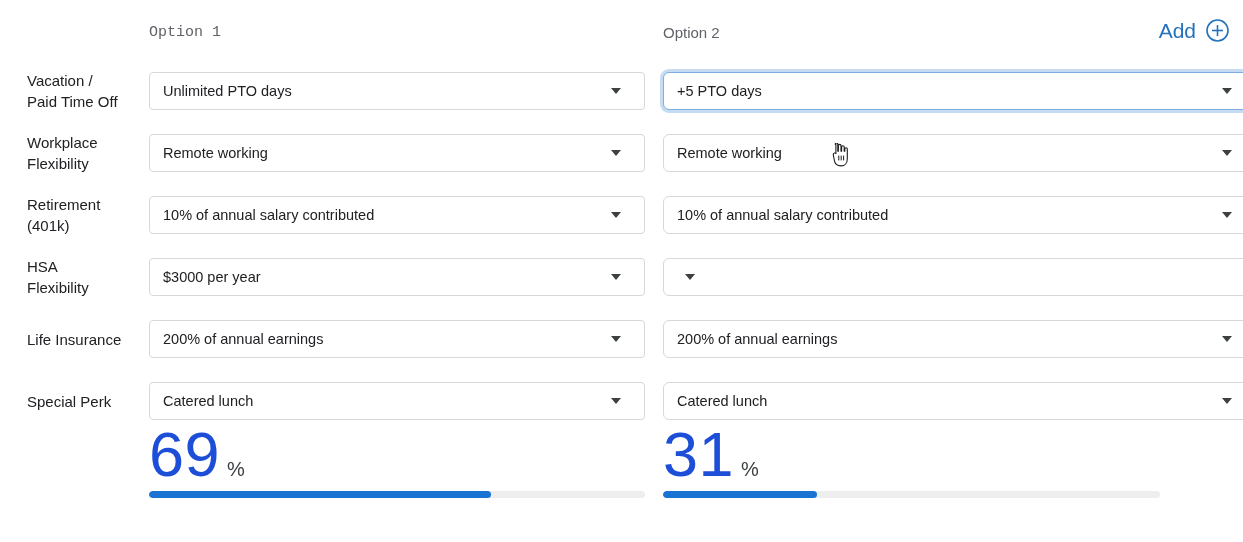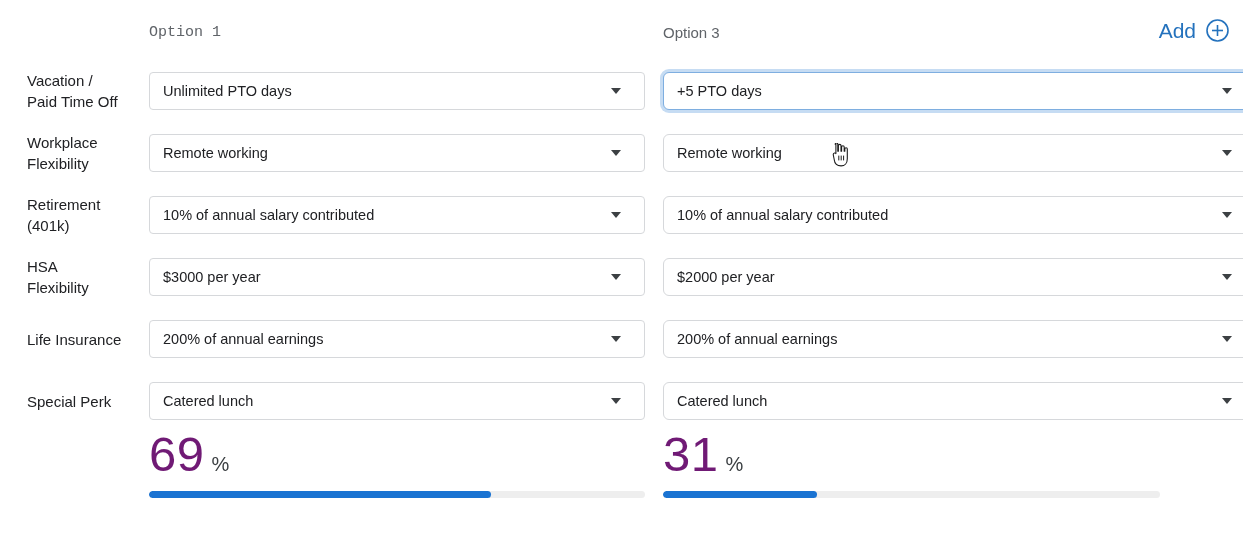--- a/index.html
+++ b/index.html
@@ -139,23 +139,23 @@
   }
   .score-block.c1 { left: 149px; width: 496px; }
   .score-block.c2 { left: 663px; width: 497px; }
 
   .score-line {
     display: flex;
     align-items: baseline;
     height: 56px;
   }
   .score-number {
-    font-size: 49px;
+    font-size: 63px;
     font-weight: 300;
-    color: #701a75;
+    color: #1d4ed8;
     line-height: 56px;
     letter-spacing: 0.5px;
   }
   .score-pct {
     font-size: 20px;
     font-weight: 300;
     color: #3c4043;
     margin-left: 7px;
     line-height: 30px;
   }
@@ -188,21 +188,21 @@
     pointer-events: none;
   }
 </style>
 </head>
 <body>
 
 <div class="page">
 
   <div class="header-row">
     <div class="col-header c1">Option 1</div>
-    <div class="col-header c2">Option 3</div>
+    <div class="col-header c2">Option 2</div>
 
     <div class="add-control">
       <span class="add-label">Add</span>
       <span class="add-icon">
         <svg width="25" height="25" viewBox="0 0 25 25" xmlns="http://www.w3.org/2000/svg">
           <circle cx="12.5" cy="12.5" r="10.5" fill="none" stroke="#2472bd" stroke-width="1.6"></circle>
           <line x1="12.5" y1="7" x2="12.5" y2="18" stroke="#2472bd" stroke-width="1.6"></line>
           <line x1="7" y1="12.5" x2="18" y2="12.5" stroke="#2472bd" stroke-width="1.6"></line>
         </svg>
       </span>
@@ -259,21 +259,20 @@
     <div class="row">
       <div class="row-label">
         <div>HSA</div>
         <div>Flexibility</div>
       </div>
       <div class="select c1">
         <span class="select-value">$3000 per year</span>
         <span class="caret"></span>
       </div>
       <div class="select c2">
-        <span class="select-value">$2000 per year</span>
         <span class="caret"></span>
       </div>
     </div>
 
     <div class="row">
       <div class="row-label">
         <div>Life Insurance</div>
       </div>
       <div class="select c1">
         <span class="select-value">200% of annual earnings</span>

